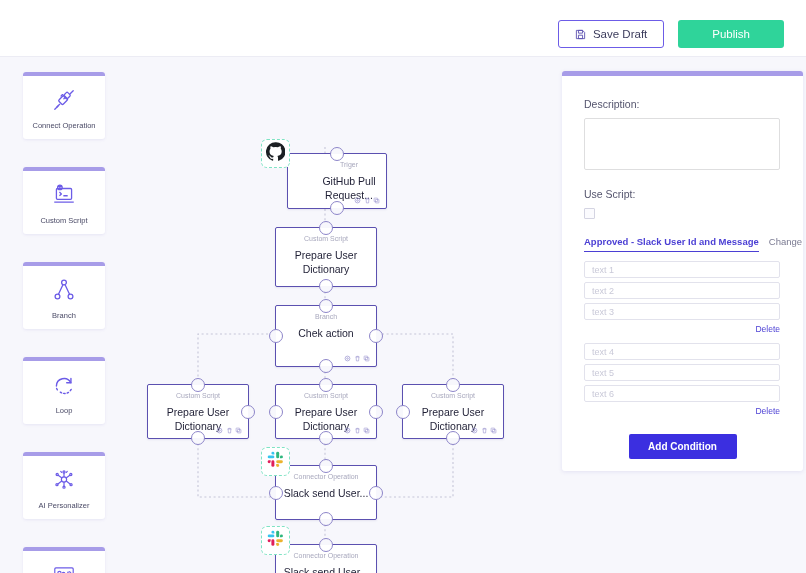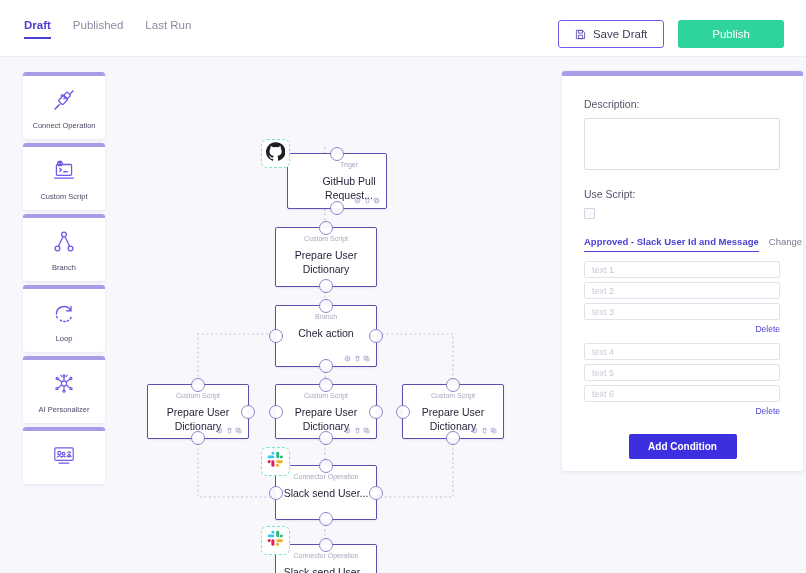--- a/index.html
+++ b/index.html
@@ -56,21 +56,21 @@
 
   
   .sidebar {
     position: absolute; left: 0; top: 0;
     width: 128px; height: 516px;
     background: #f7f7fc;
     padding-top: 15px;
   }
   .palette-card {
     position: relative;
-    width: 82px; margin: 0 auto 4px auto;
+    width: 82px; margin: 0 auto 28px auto;
     background: #ffffff;
     border-radius: 3px;
     box-shadow: 0 1px 3px rgba(90,80,180,0.10);
     padding: 11px 4px 8px 4px;
     text-align: center;
     cursor: pointer;
     overflow: hidden;
   }
   .palette-card::before {
     content: ""; position: absolute; left: 0; top: 0;
@@ -193,25 +193,20 @@
     background: #3b2fe0; border: none; border-radius: 2px;
     color: #ffffff; font-size: 10px; font-weight: bold;
     font-family: "Liberation Sans", sans-serif;
     cursor: pointer;
   }
 </style>
 </head>
 <body>
 
 <div class="topbar">
-  <div class="tabs">
-    <div class="tab active">Draft</div>
-    <div class="tab">Published</div>
-    <div class="tab">Last Run</div>
-  </div>
   <div class="topbar-actions">
     <button class="btn-save">
       <span>
         <svg width="11" height="11" viewBox="0 0 16 16" fill="none" stroke="#5b50b0" stroke-width="1.3">
           <path d="M2 2h9l3 3v9H2z"></path>
             <path d="M5 2h6v4H5z"></path>
             <path d="M5 9h6v5H5z"></path>
         </svg>
       </span>
       <span>Save Draft</span>

